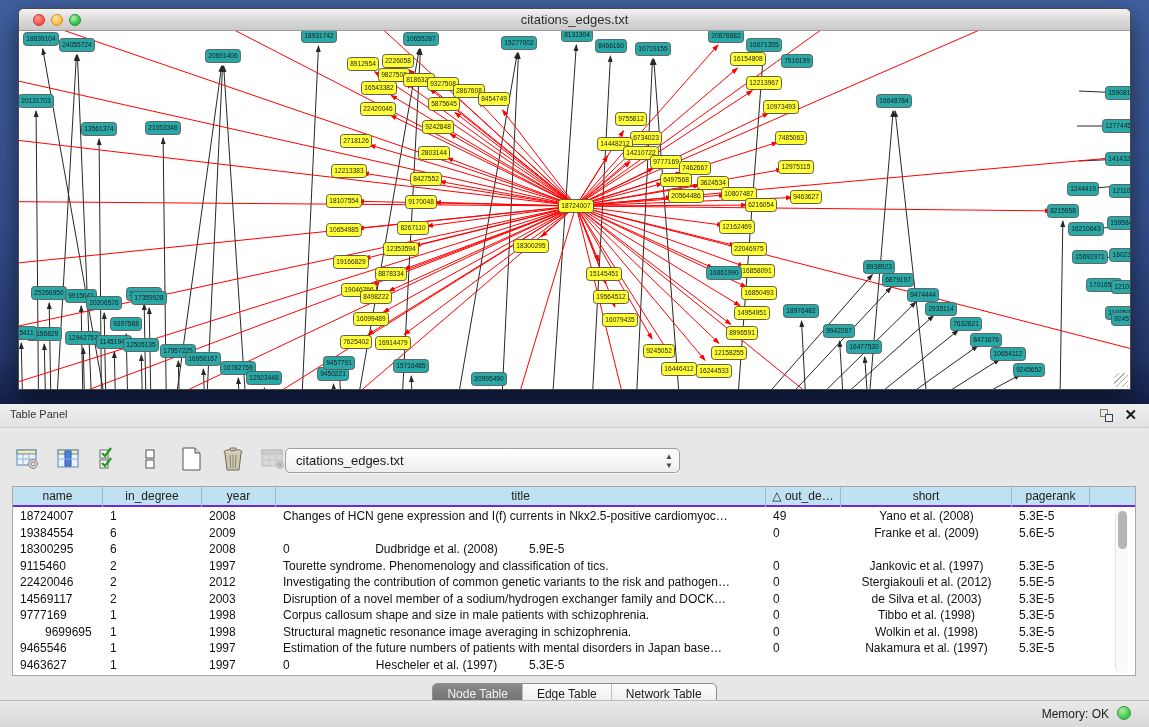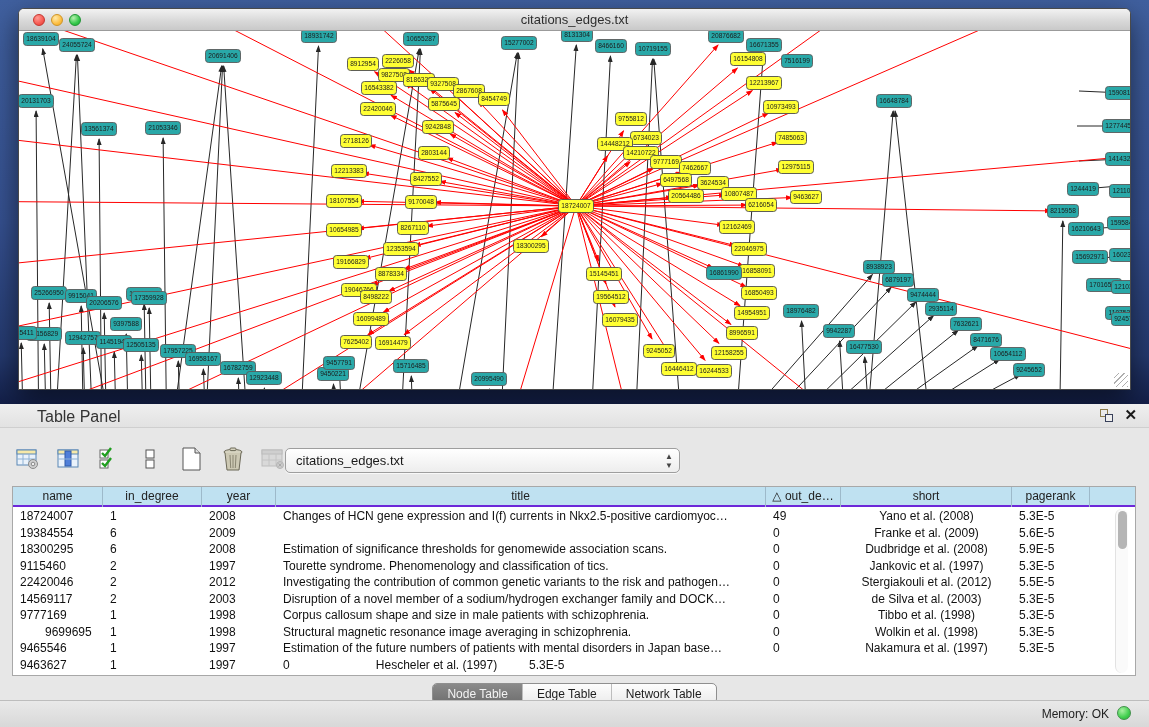--- a/index.html
+++ b/index.html
@@ -24,21 +24,21 @@
   .tl.grn   { left:50px; background:radial-gradient(circle at 35% 30%,#b6f0ae,#34c84a 60%,#22a73a); border:1px solid #1f9634;}
   #canvas { position:absolute; left:0; top:22px; right:0; bottom:0; background:#ffffff; overflow:hidden; }
   #graph-svg { position:absolute; left:0; top:0; }
   #resize-grip { position:absolute; right:2px; bottom:2px; width:14px; height:14px;
     background:repeating-linear-gradient(135deg,transparent 0 3px,#9a9a9a 3px 4px); opacity:.8; }
 
   
   #table-panel { position:absolute; left:0; top:404px; width:1149px; height:296px; background:#e7e7e7; }
   #panel-header { position:absolute; left:0; top:0; right:0; height:24px;
     background:linear-gradient(180deg,#efefef,#e2e2e2); border-bottom:1px solid #cfcfcf; }
-  #panel-title { position:absolute; left:10px; top:4px; font-size:16px; color:#333;margin-left:27px; }
+  #panel-title { position:absolute; left:10px; top:4px; font-size:11px; color:#333; }
   #float-icon { position:absolute; right:36px; top:5px; width:13px; height:13px; cursor:default; }
   #float-icon .sq1 { position:absolute; left:0; top:0; width:8px; height:8px; border:1.5px solid #8c7b4a; }
   #float-icon .sq2 { position:absolute; right:0; bottom:0; width:8px; height:8px; border:1.5px solid #38405a; background:#eee; }
   #close-icon { position:absolute; right:12px; top:2px; font-size:15px; font-weight:bold; color:#1a1a1a; }
 
   #toolbar { position:absolute; left:14px; top:36px; height:38px; display:flex; align-items:center; gap:13px; }
   .tb-btn { width:28px; height:30px; display:flex; align-items:center; justify-content:center; }
   .fx { font-size:15px; color:#111; font-style:italic; font-family:"Liberation Serif",serif; font-weight:bold; letter-spacing:-1px;}
   #net-select { position:absolute; left:285px; top:44px; width:395px; height:25px;
     border:1px solid #9e9e9e; border-radius:5px;
@@ -594,21 +594,20 @@
             <div class="td" style="width: 74px;">2009</div>
             <div class="td" style="width: 490px; margin-top: 32px;">Genome-wide association studies in ADHD.</div>
             <div class="td" style="width: 75px;">0</div>
             <div class="td center" style="width: 171px;">Franke et al. (2009)</div>
             <div class="td" style="width: 78px;">5.6E-5</div>
           </div>
           <div class="tr">
             <div class="td" style="width: 90px;">18300295</div>
             <div class="td" style="width: 99px;">6</div>
             <div class="td" style="width: 74px;">2008</div>
-            <div class="td" style="width: 490px;">Estimation of significance thresholds for genomewide association scans.</div>
             <div class="td" style="width: 75px;">0</div>
             <div class="td center" style="width: 171px;">Dudbridge et al. (2008)</div>
             <div class="td" style="width: 78px;">5.9E-5</div>
           </div>
           <div class="tr">
             <div class="td" style="width: 90px;">9115460</div>
             <div class="td" style="width: 99px;">2</div>
             <div class="td" style="width: 74px;">1997</div>
             <div class="td" style="width: 490px;">Tourette syndrome. Phenomenology and classification of tics.</div>
             <div class="td" style="width: 75px;">0</div>

